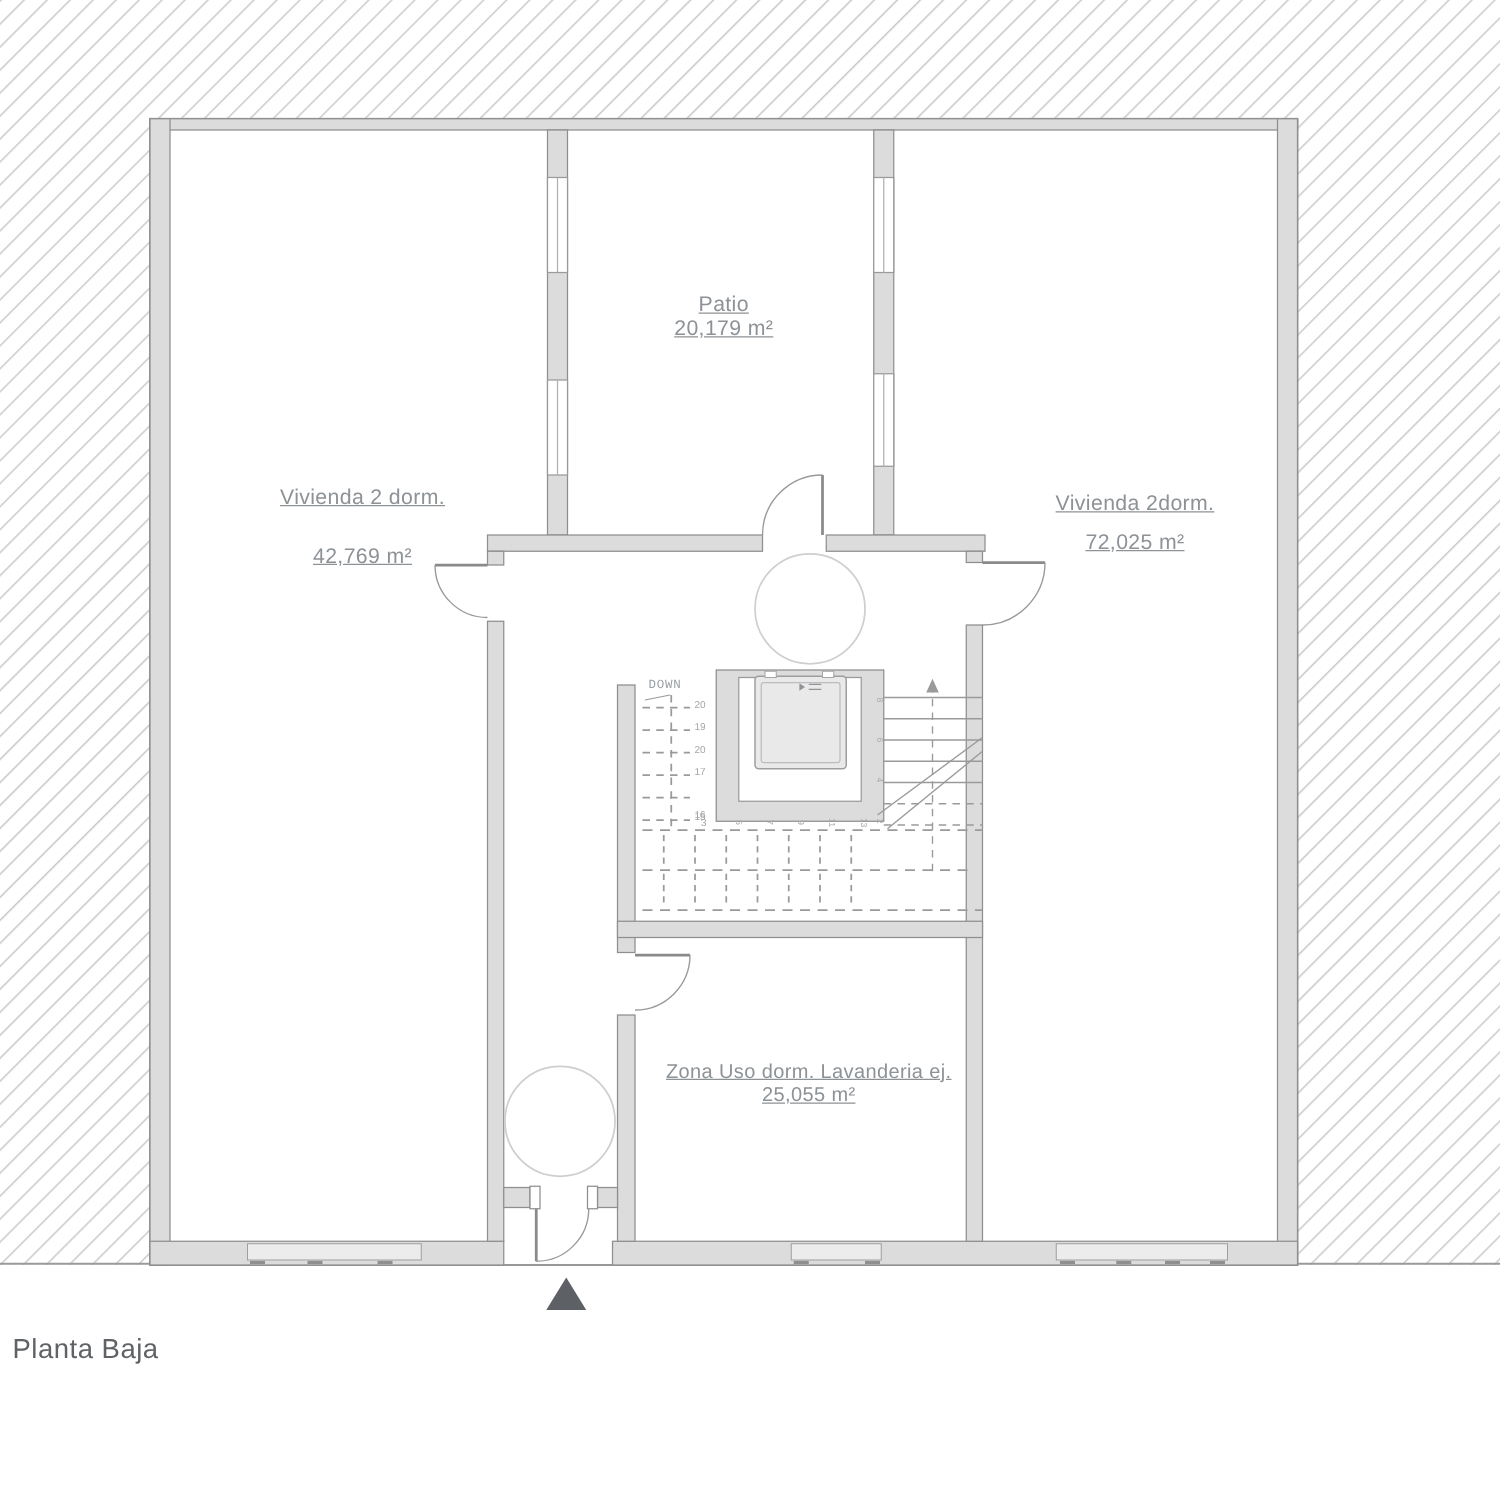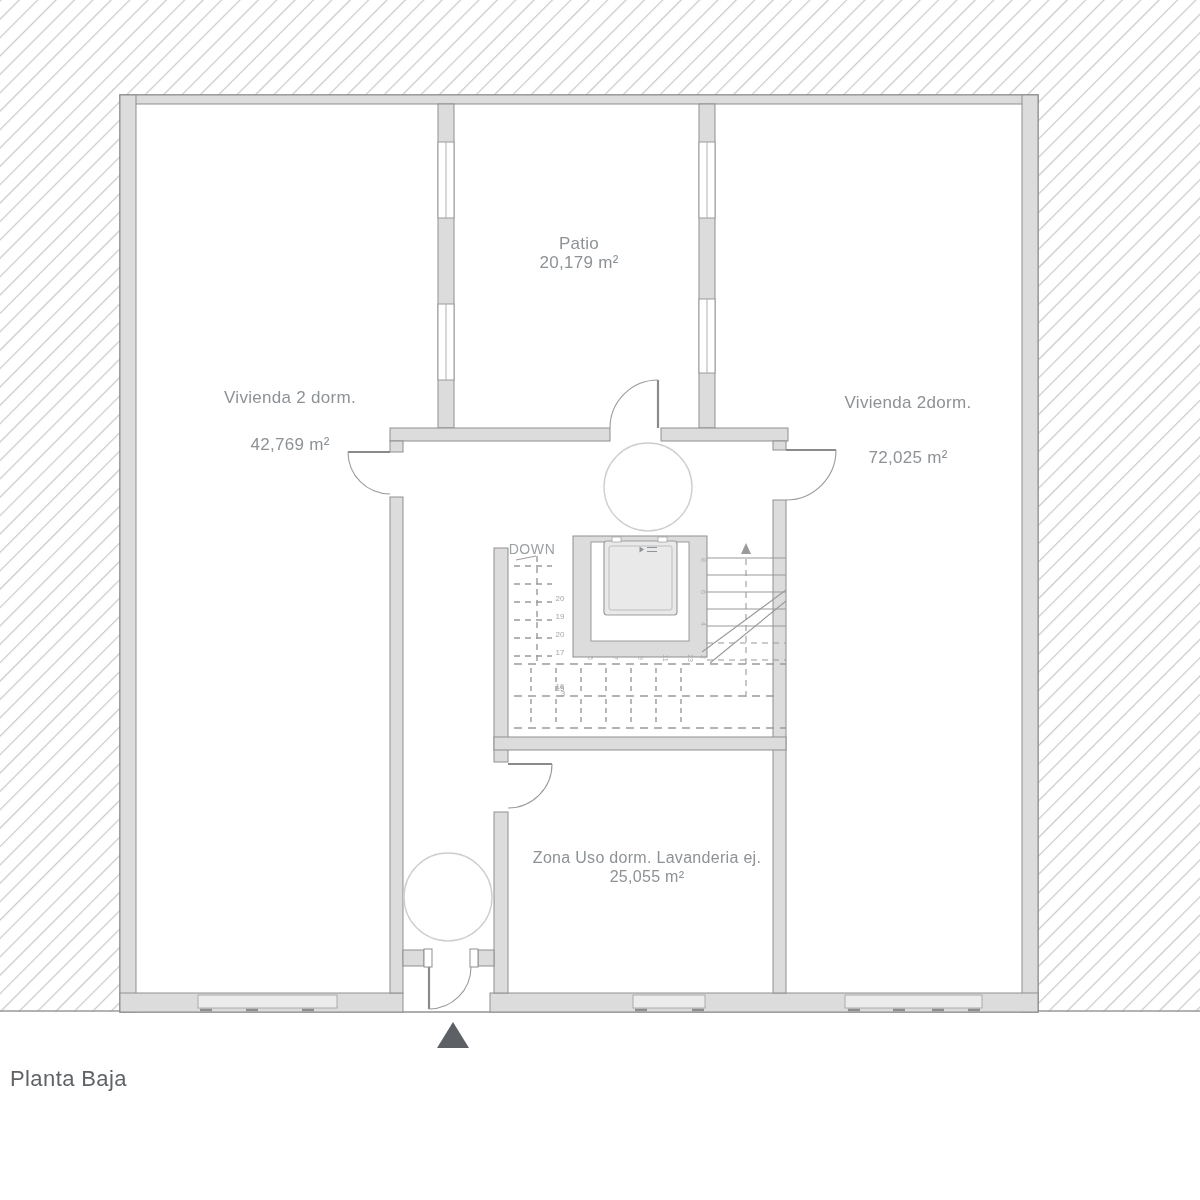--- a/index.html
+++ b/index.html
@@ -3,34 +3,34 @@
 <meta charset="utf-8">
 <style>
   html,body{margin:0;padding:0;background:#fff;}
   #canvas{
     position:relative;width:1200px;height:1200px;background:#ffffff;overflow:hidden;
     font-family:"Liberation Sans", sans-serif;
   }
   #plan-svg{position:absolute;left:0;top:0;}
   .lbl{
     position:absolute;transform:translate(-50%,-50%);
-    color:#8d9296;font-size:17px;white-space:nowrap;letter-spacing:.3px;
+    color:#8d9296;font-size:17px;white-space:nowrap;letter-spacing:.3px;text-decoration:underline;
   }
   .lbl-small{font-size:16px;}
   .plan-title{
     position:absolute;left:10px;top:1066px;color:#5f6367;
     font-size:22px;font-weight:normal;letter-spacing:.4px;
   }
   .down-lbl{
     position:absolute;transform:translate(-50%,-50%);
-    color:#9aa0a4;font-size:14px;letter-spacing:.6px;
+    color:#9aa0a4;font-size:10px;letter-spacing:.6px;font-family:Liberation Mono, monospace;
   }
   .tnum{
     position:absolute;transform:translate(-50%,-50%);
-    color:#a2a6aa;font-size:8px;line-height:8px;margin-top:35px;
+    color:#a2a6aa;font-size:8px;line-height:8px;
   }
   .rnum{
     position:absolute;transform:translate(-50%,-50%) rotate(90deg);
     color:#a8acb0;font-size:7px;line-height:7px;
   }
 </style>
 </head>
 <body>
 
 <div id="canvas">
@@ -200,21 +200,21 @@
   <polygon points="453,1022 437,1048 469,1048" fill="#5d6166"></polygon>
 </svg>
 
 <div class="lbl" style="left:290px;top:398px">Vivienda 2 dorm.</div>
 <div class="lbl" style="left:290px;top:445px">42,769 m²</div>
 
 <div class="lbl" style="left:579px;top:244px">Patio</div>
 <div class="lbl" style="left:579px;top:263px">20,179 m²</div>
 
 <div class="lbl" style="left:908px;top:403px">Vivienda 2dorm.</div>
-<div class="lbl" style="left:908px;top:458px">72,025 m²</div>
+<div class="lbl" style="left:908px;top:434px">72,025 m²</div>
 
 <div class="lbl lbl-small" style="left:647px;top:858px">Zona Uso dorm. Lavanderia ej.</div>
 <div class="lbl lbl-small" style="left:647px;top:877px">25,055 m²</div>
 
 <div class="plan-title">Planta Baja</div>
 
 <div class="down-lbl" style="left:532px;top:549px">DOWN</div>
 
 <div class="tnum" style="left:560px;top:564px">20</div>
 <div class="tnum" style="left:560px;top:582px">19</div>

